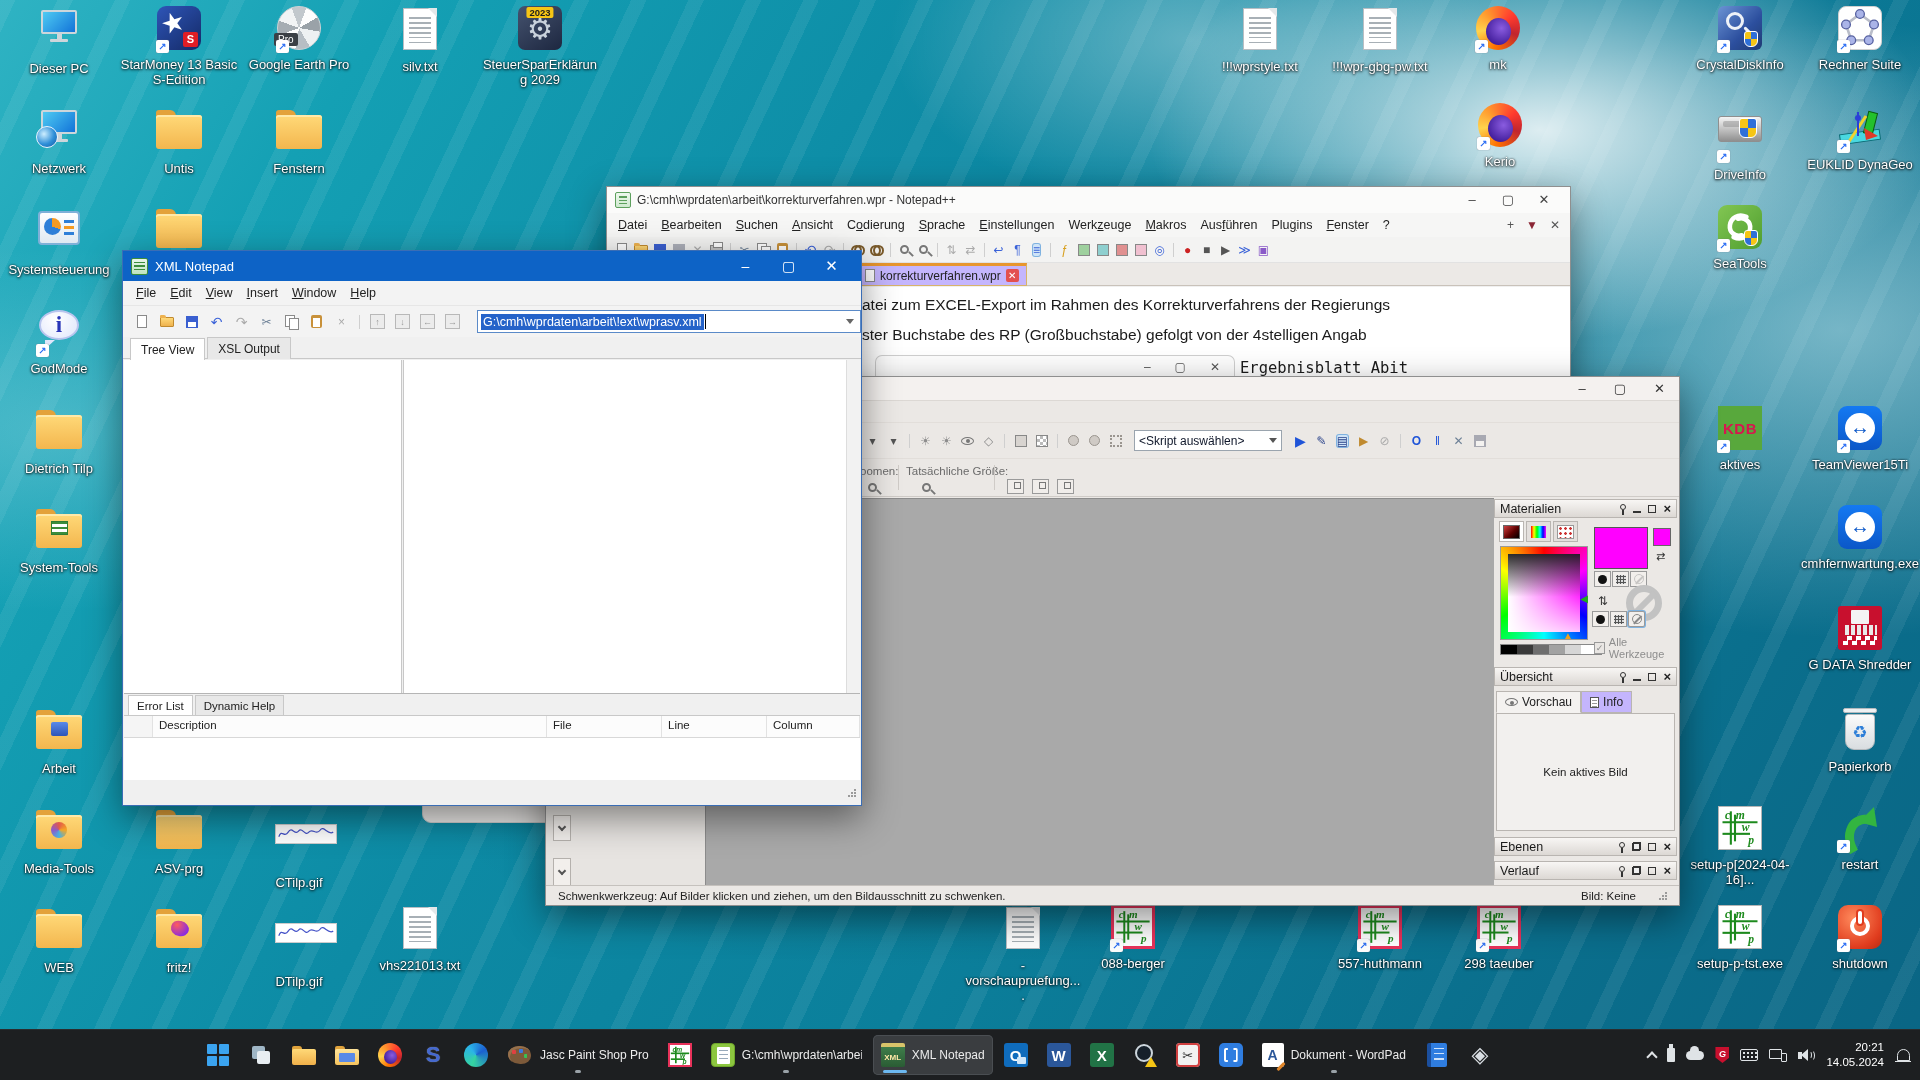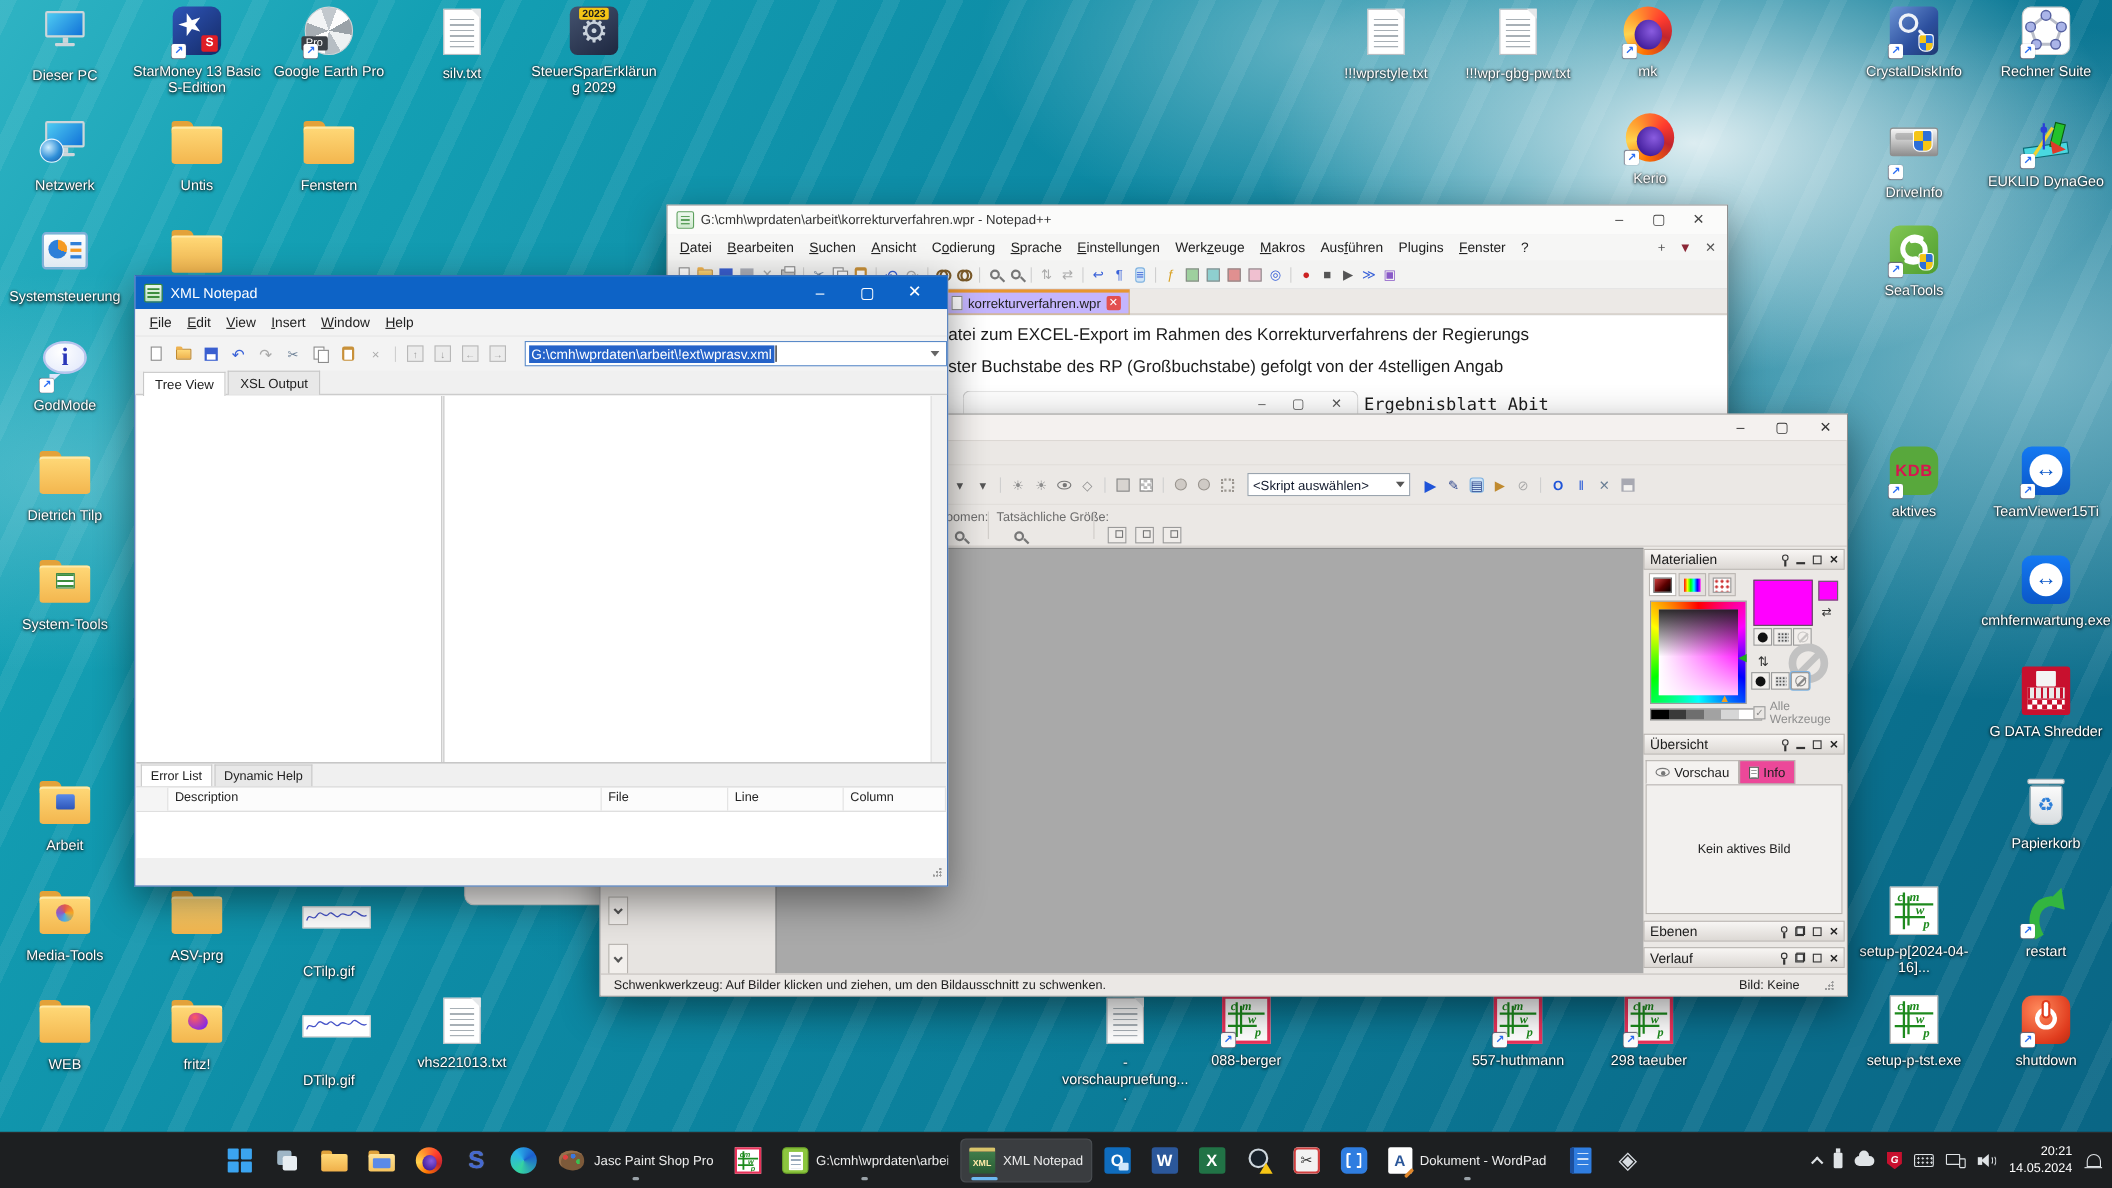--- a/index.html
+++ b/index.html
@@ -79,21 +79,21 @@
   .shq.big{width:18px;height:20px}
   .rsq{width:44px;height:44px;margin:0 auto;background:#fff;border:1px solid #d0d0d0;border-radius:8px}
   .rv{fill:#aab4e8;stroke:#5560a0;stroke-width:1.5}
   .drv{width:44px;height:26px;margin:10px auto 0;border:1px solid #8f8f8f;border-radius:3px;position:relative;
     background:linear-gradient(#f5f5f5,#b9b9b9 60%,#8f8f8f)}
   .drvtop{position:absolute;left:4px;top:4px;right:4px;height:6px;background:#7c7c7c;border-radius:2px;opacity:.4}
   .euk{width:48px;height:48px}
   .sea{width:44px;height:44px;margin:0 auto;border-radius:9px;position:relative;
     background:linear-gradient(135deg,#82c653,#4f9e2f)}
   .kdb{width:44px;height:44px;margin:0 auto;background:#58a83c;color:#d8154f;font-weight:800;font-size:15px;
-    display:flex;align-items:center;justify-content:center;border-radius:12px;letter-spacing:.5px}
+    display:flex;align-items:center;justify-content:center;border-radius:0;letter-spacing:.5px}
   .tvq{width:44px;height:44px;margin:0 auto;border-radius:9px;position:relative;
     background:linear-gradient(#1479f2,#0b57c8)}
   .tvc{position:absolute;left:7px;top:7px;width:30px;height:30px;border-radius:50%;background:#fff;
     color:#0b57c8;font-weight:bold;font-size:20px;line-height:29px;text-align:center}
   .gdq{width:44px;height:44px;margin:0 auto;background:#c8102e;border-radius:3px;position:relative}
   .gddoc{position:absolute;left:13px;top:4px;width:18px;height:14px;background:#f4f4f4;border-radius:1px}
   .gdslat{position:absolute;left:5px;top:19px;right:5px;height:10px;background:#e9e9e9;
     background-image:repeating-linear-gradient(90deg,#c8102e 0 2px,transparent 2px 6px)}
   .gdchk{position:absolute;left:5px;bottom:5px;right:5px;height:9px;
     background:conic-gradient(#fff 0 90deg,#c8102e 0 180deg,#fff 0 270deg,#c8102e 0) 0 0/9px 9px repeat-x}
@@ -244,21 +244,21 @@
   .mdot{width:9px;height:9px;border-radius:50%;background:#111}
   .mpat{width:10px;height:9px;background:radial-gradient(#555 1px,transparent 1.2px) 0 0/3px 3px,#ddd}
   .mnull{width:10px;height:10px;border:1.5px solid #888;border-radius:50%;position:relative}
   .mnull::after{content:"";position:absolute;left:-1px;top:3.5px;width:11px;height:1.5px;background:#888;transform:rotate(-45deg)}
   .bignull{position:absolute;top:88px;left:132px;width:36px;height:36px;border:7px solid #c2c2c2;border-radius:50%}
   .bignull::after{content:"";position:absolute;left:-4px;top:9px;width:30px;height:6px;background:#c2c2c2;transform:rotate(-45deg)}
   .mat-arr2{position:absolute;top:97px;left:104px;font-size:12px;color:#333}
   .mat-check{position:absolute;top:139px;left:100px;display:flex;gap:4px;align-items:center;font-size:11px;color:#8d8d8d}
   .cbx{width:12px;height:12px;border:1px solid #9a9a9a;background:#e9e6e3;color:#8a8a8a;font-size:9px;line-height:11px;text-align:center}
   .otabs{position:absolute;top:194px;left:2px;display:flex}
-  .otab{height:22px;border:1px solid #b9b5b1;background:#ec4899;display:flex;align-items:center;gap:4px;
+  .otab{height:22px;border:1px solid #b9b5b1;background:#c4b5fd;display:flex;align-items:center;gap:4px;
     padding:0 8px;font-size:12px;color:#222}
   .otab.active{background:#f4f2f0;border-bottom-color:#f4f2f0}
   .mdoc{width:9px;height:11px;background:#fff;border:1px solid #555;display:block;
     background-image:repeating-linear-gradient(#999 0 1px,transparent 1px 3px);background-size:5px 7px;background-position:1px 2px;background-repeat:no-repeat}
   .obox{position:absolute;top:216px;left:2px;width:179px;height:118px;background:#f2f0ee;border:1px solid #b9b5b1;
     display:flex;align-items:center;justify-content:center;font-size:11.5px;color:#222}
   
   #xmlnp{left:122px;top:250px;width:740px;height:556px;border:1px solid #3a6db5;z-index:40;background:#f0f0f0}
   .xml-title{height:30px;background:#0d63c6;display:flex;align-items:center;gap:7px;padding:0 8px}
   .xml-ico{width:17px;height:17px;background:linear-gradient(#eaf6ea,#bfe3bf);border:1px solid #3c8d3c;border-radius:2px;position:relative}

